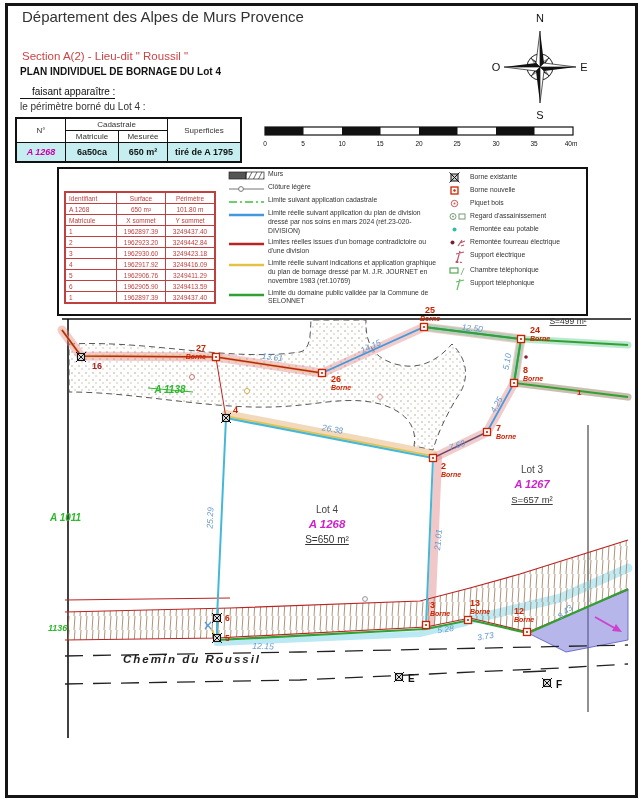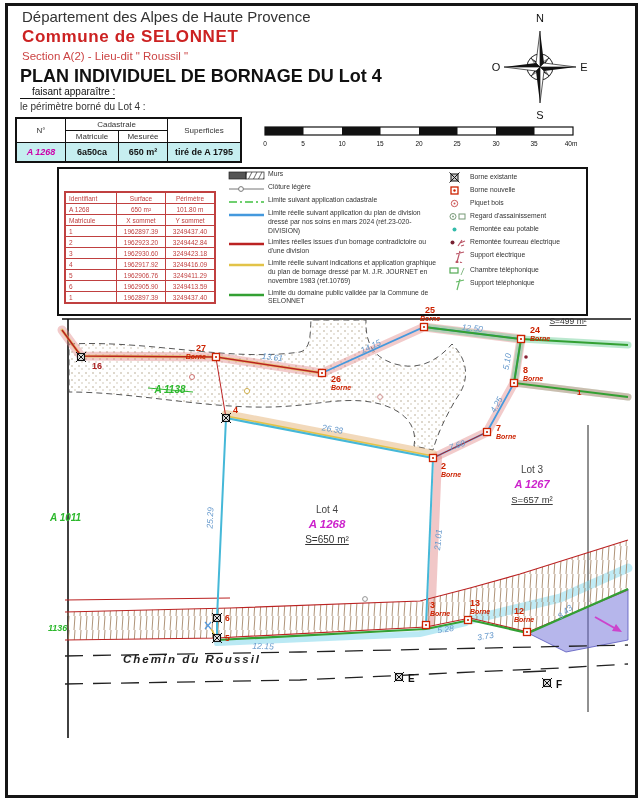--- a/index.html
+++ b/index.html
@@ -4,21 +4,21 @@
 <style>
   html,body{margin:0;padding:0;background:#e8e8e8;}
   .page{position:relative;width:641px;height:800px;background:#ffffff;overflow:hidden;
         font-family:"Liberation Sans",sans-serif;color:#222;}
   .page-border{position:absolute;left:5px;top:3px;width:627px;height:789px;border:3px solid #151515;}
   .abs{position:absolute;}
   
   .dept{left:22px;top:8px;font-size:15px;color:#333;}
   .commune{left:22px;top:27px;font-size:17px;font-weight:bold;color:#cc2222;letter-spacing:.6px;}
   .section{left:22px;top:50px;font-size:11.5px;color:#cc4444;}
-  .plan-title{left:20px;top:66px;font-size:18px;font-weight:bold;color:#111;}
+  .plan-title{left:20px;top:66px;font-size:10px;font-weight:bold;color:#111;}
   .faisant{left:20px;top:86px;font-size:10px;color:#111;border-bottom:1px solid #111;padding-bottom:1px;padding-left:12px;}
   .perim-line{left:20px;top:101px;font-size:10px;color:#333;}
   
   .sum-table{left:15px;top:117px;border-collapse:collapse;font-size:8px;}
   .sum-table td,.sum-table th{border:1px solid #111;text-align:center;padding:1px 3px;font-weight:normal;color:#333;}
   .sum-table{border:2px solid #111;}
   .sum-row td{background:#c6eef0;font-size:9px;font-weight:bold;color:#111;height:16px;}
   .sum-id{color:#cc00aa !important;font-style:italic;}
   
   .scalebar{left:263px;top:124px;width:318px;height:26px;}
@@ -35,22 +35,21 @@
   .leg-sym{width:22px;flex:0 0 22px;}
   .leg-txt2{font-size:6.8px;line-height:1.45;color:#333;}
   svg text{font-family:"Liberation Sans",sans-serif;}
 </style>
 </head>
 <body>
 
 <div class="page">
   <div class="page-border"></div>
 
-  <div class="abs dept">Département des Alpes de Haute Provence</div>
-  <div class="abs commune">Commune de SELONNET</div>
+  <div class="abs dept">Département des Alpes de Murs Provence</div>
   <div class="abs section">Section A(2)  -  Lieu-dit " Roussil "</div>
   <div class="abs plan-title">PLAN INDIVIDUEL DE BORNAGE DU Lot 4</div>
   <div class="abs faisant">faisant apparaître :</div>
   <div class="abs perim-line">le périmètre borné du Lot 4 :</div>
 
   <svg class="abs" style="left:478px;top:4px;" width="128" height="118" viewBox="0 0 128 118">
     <g transform="translate(62,63)">
       <circle r="13" fill="none" stroke="#222" stroke-width="1"></circle>
       <g>
         <path d="M0,0 L9,-9 L3,0 Z" fill="#111" transform="rotate(0)"></path>

